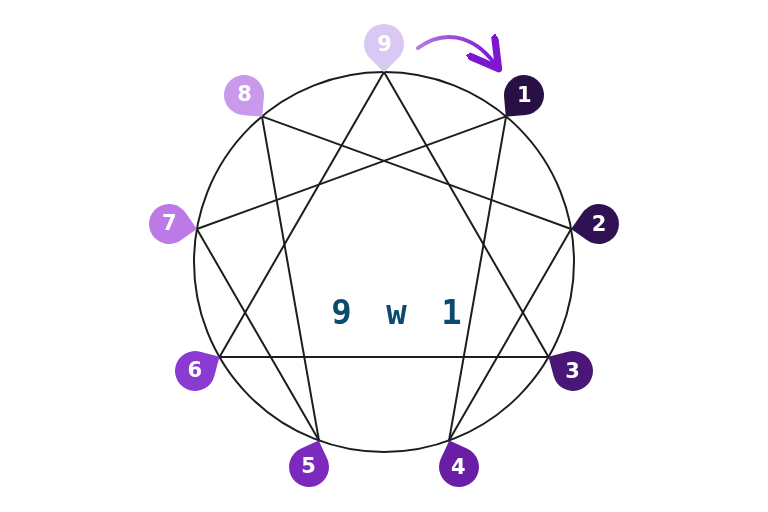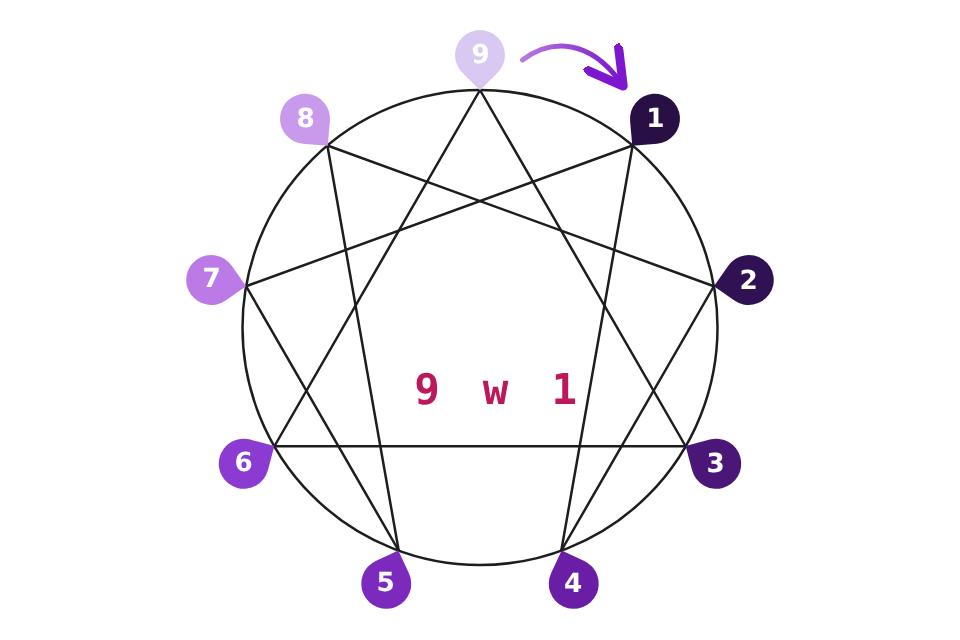--- a/index.html
+++ b/index.html
@@ -99,21 +99,21 @@
       <line x1="449" y1="440.6" x2="571.1" y2="229"></line>
       <line x1="571.1" y1="229" x2="261.9" y2="116.4"></line>
       <line x1="261.9" y1="116.4" x2="319" y2="440.6"></line>
       <line x1="319" y1="440.6" x2="196.9" y2="229"></line>
       <line x1="196.9" y1="229" x2="506.1" y2="116.4"></line>
     </g>
 
     <path d="M 418 48 C 442 30, 472 33, 495 64" fill="none" stroke="url(#arrowGrad)" stroke-width="4" stroke-linecap="round" marker-end="url(#arrowHead)"></path>
   </svg>
 
-  <div class="center-label" style="color: #be185d;">9 w 1</div>
+  <div class="center-label" style="color: #0c4a6e;">9 w 1</div>
 
   <div class="marker p1" style="background: rgb(40, 16, 69);">
     <span>1</span>
   </div>
   <div class="marker p2" style="background: rgb(48, 17, 83);">
     <span>2</span>
   </div>
   <div class="marker p3" style="background: rgb(74, 23, 120);">
     <span>3</span>
   </div>

